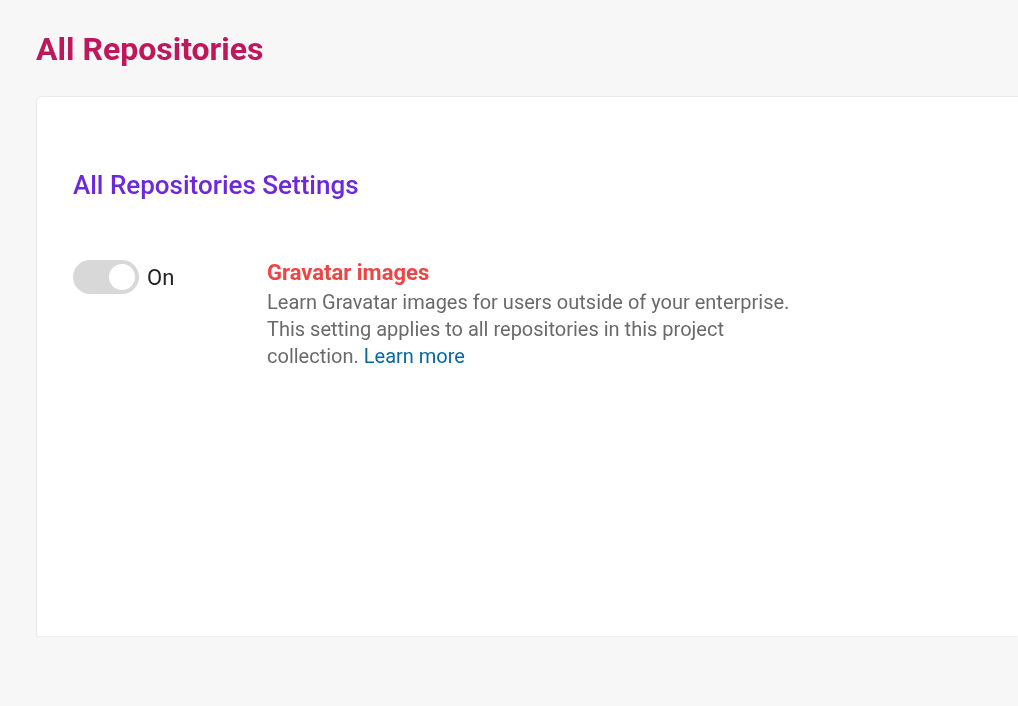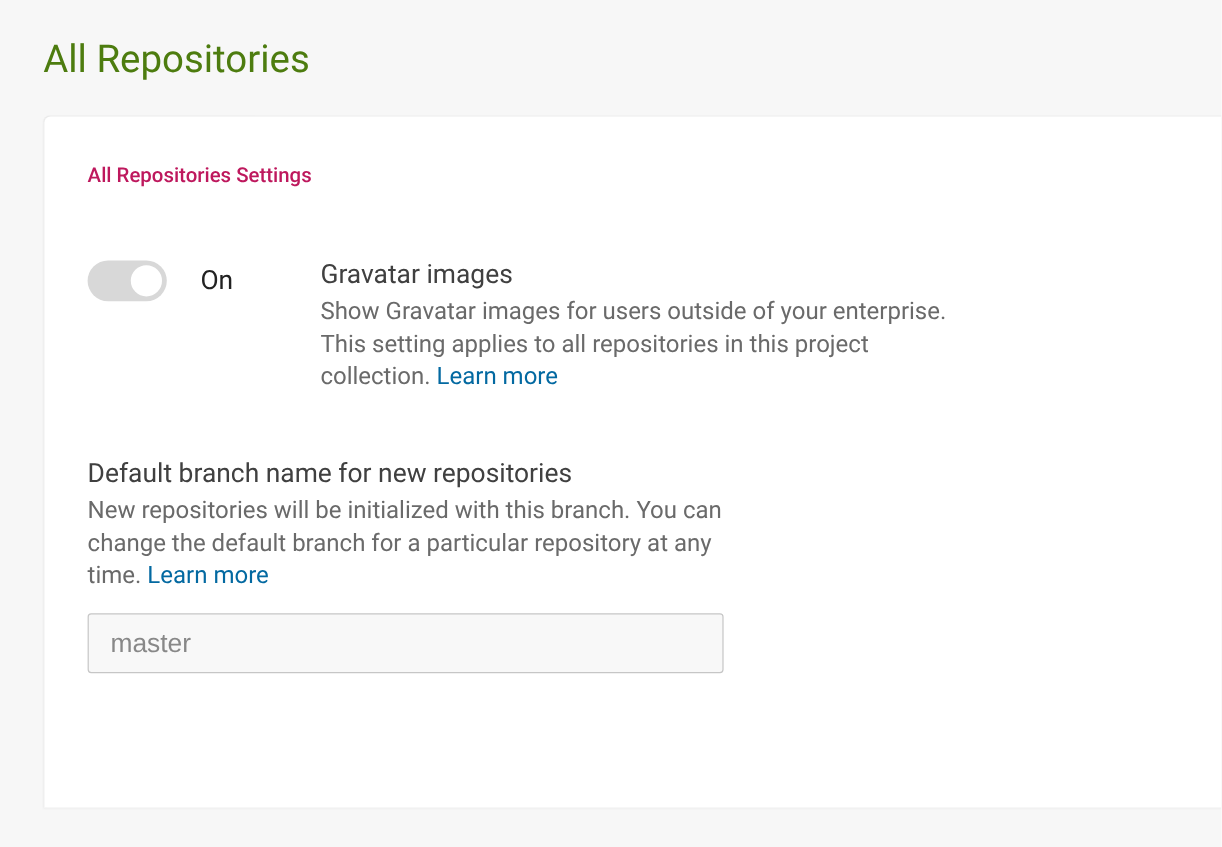--- a/index.html
+++ b/index.html
@@ -13,49 +13,50 @@
       color: #222;
       width: 1018px;
       height: 706px;
       overflow: hidden;
     }
     .page {
       padding: 30px 0 0 36px;
     }
     .page-title {
       font-size: 32px;
-      font-weight: 400;
-      color: #4d7c0f;
+      font-weight: 700;
+      color: #be185d;
       margin-bottom: 28px;
     }
     .card {
       background: #ffffff;
       border-top: 1px solid #eaeaea;
       border-left: 1px solid #eaeaea;
       border-top-left-radius: 6px;
       box-shadow: 0 1px 2px rgba(0,0,0,0.04);
       padding: 40px 36px 56px 36px;
       min-height: 540px;
     }
     .card-title {
-      font-size: 17px;
+      font-size: 26px;
       font-weight: 500;
-      color: #be185d;
+      color: #6d28d9;
       margin-bottom: 60px;
+      margin-top: 33px;
     }
     .setting {
       display: flex;
       align-items: flex-start;
       gap: 24px;
       margin-bottom: 56px;
     }
     .toggle-wrap {
       display: flex;
       align-items: center;
-      gap: 28px;
+      gap: 8px;
       flex: 0 0 170px;
     }
     .toggle {
       width: 66px;
       height: 34px;
       border-radius: 17px;
       position: relative;
       cursor: pointer;
     }
     .toggle-on {
@@ -84,22 +85,22 @@
     .toggle-label {
       font-size: 22px;
       color: #222;
     }
     .setting-content {
       flex: 1;
       max-width: 540px;
     }
     .setting-title {
       font-size: 22px;
-      font-weight: 400;
-      color: #404040;
+      font-weight: 700;
+      color: #ef4444;
       margin-bottom: 4px;
     }
     .setting-desc {
       font-size: 20px;
       color: #6a6a6a;
       line-height: 1.35;
     }
     .learn-more {
       color: #0369a1;
       text-decoration: none;
@@ -134,29 +135,22 @@
     <div class="setting">
       <div class="toggle-wrap">
         <div class="toggle toggle-on">
           <div class="knob"></div>
         </div>
         <span class="toggle-label">On</span>
       </div>
       <div class="setting-content">
         <div class="setting-title">Gravatar images</div>
         <div class="setting-desc">
-          <span>Show Gravatar images for users outside of your enterprise. This setting applies to all repositories in this project collection. </span><a class="learn-more">Learn more</a>
+          <span>Learn Gravatar images for users outside of your enterprise. This setting applies to all repositories in this project collection. </span><a class="learn-more">Learn more</a>
         </div>
       </div>
     </div>
 
     <div class="setting">
-      <div class="setting-content">
-        <div class="setting-title">Default branch name for new repositories</div>
-        <div class="setting-desc">
-          <span>New repositories will be initialized with this branch. You can change the default branch for a particular repository at any time. </span><a class="learn-more">Learn more</a>
-        </div>
-        <input type="text" class="branch-input" placeholder="master" style="">
-      </div>
     </div>
 
   </div>
 </div>
 
 </body></html>

